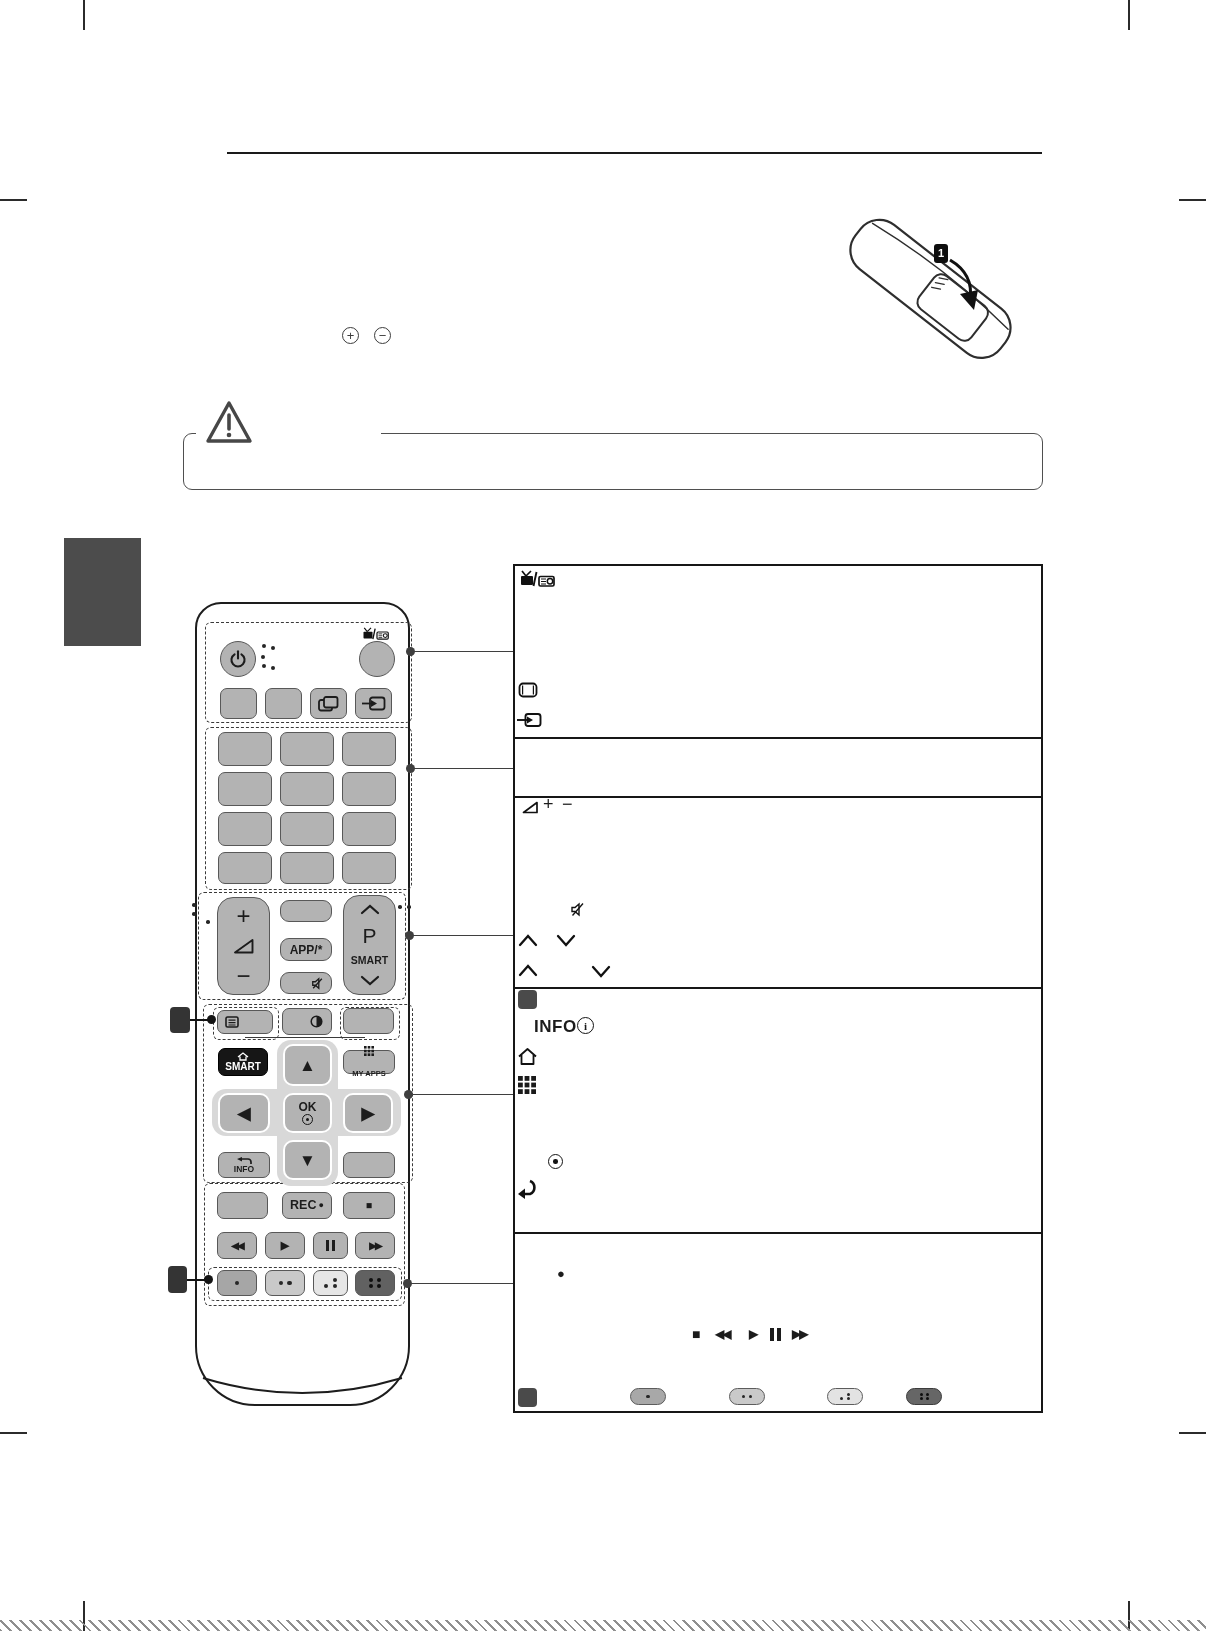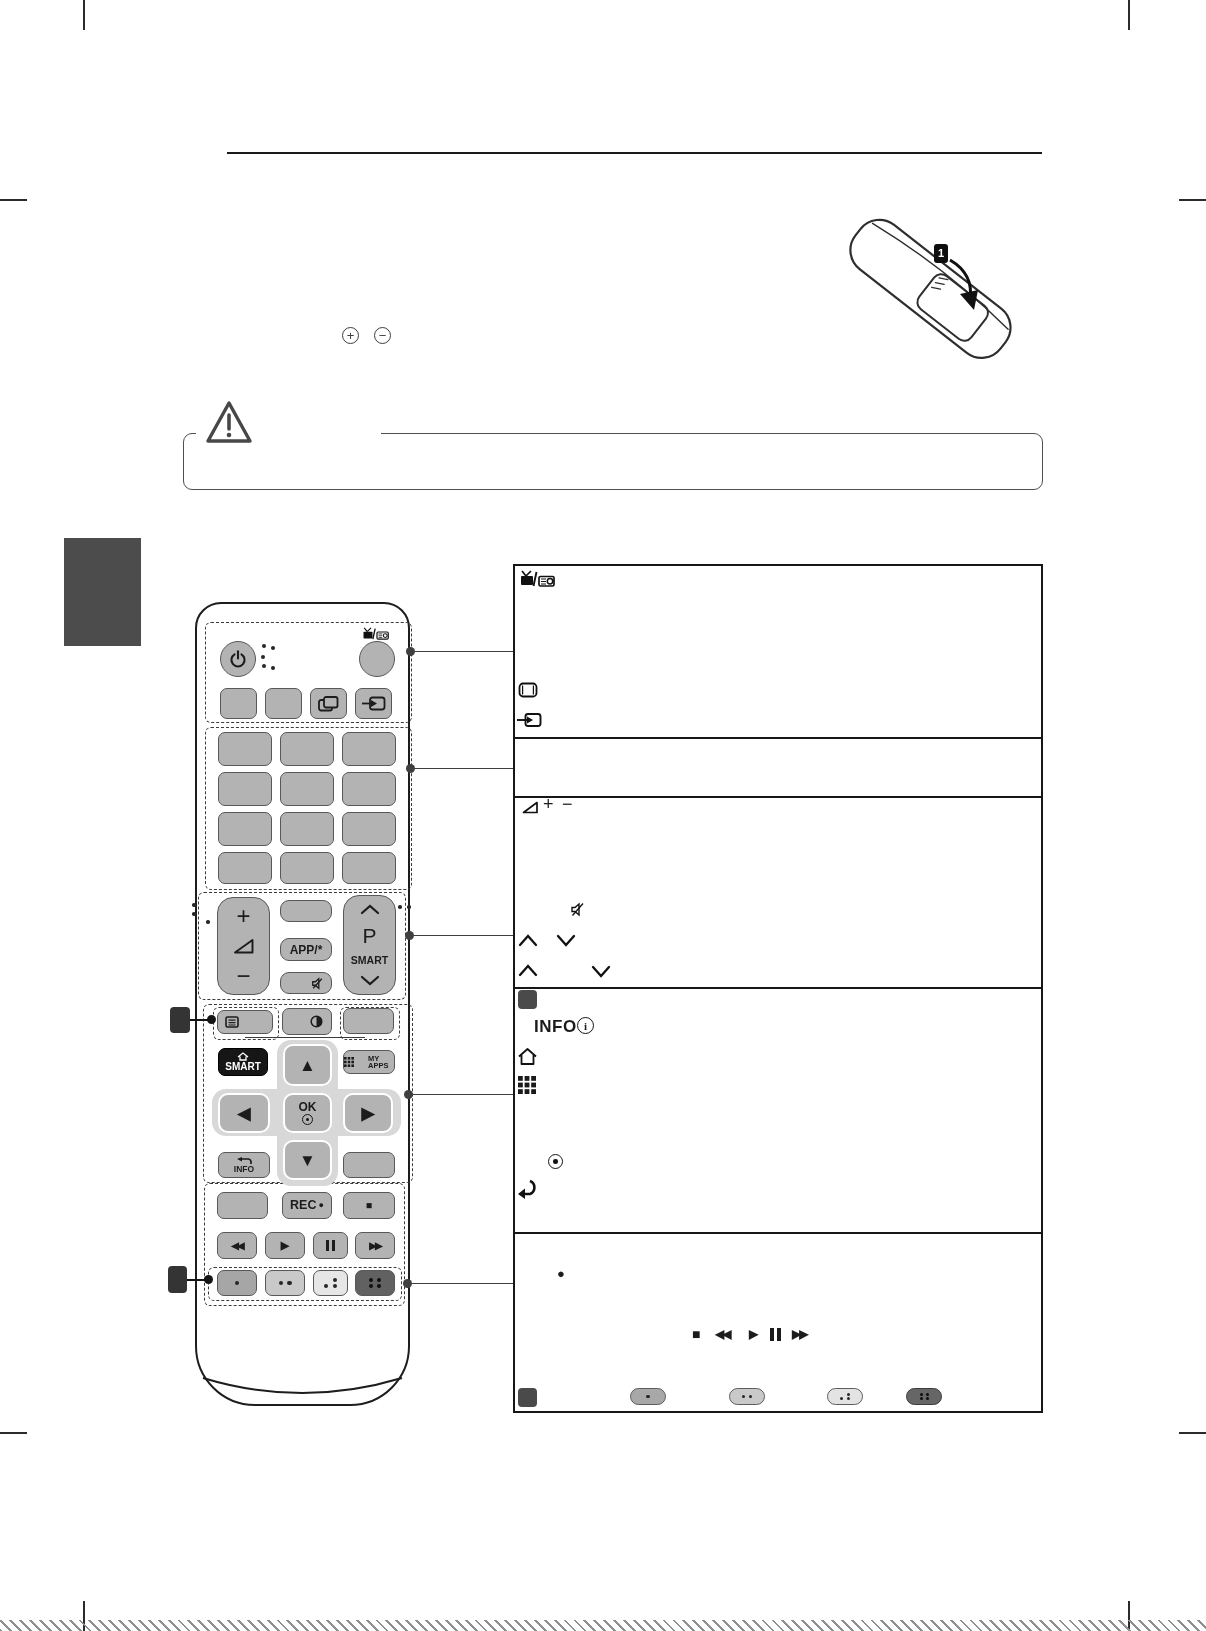--- a/index.html
+++ b/index.html
@@ -223,21 +223,21 @@
     <span>
       <svg width="12" height="9" viewBox="0 0 12 9">
           <path d="M1 5 L6 1 L11 5 M3 4.5 V8 H9 V4.5" fill="none" stroke="#fff" stroke-width="1.3"></path>
         </svg>
     </span>
     <span class="lbl white" style="font-size:10px;">SMART</span>
   </div>
   <div class="btn navbtn" style="left:283px;top:1044px;width:49px;height:42px;">
     <span class="lbl" style="font-size:17px;">▲</span>
   </div>
-  <div class="btn" style="left:343px;top:1050px;width:52px;height:24px;flex-direction:row;gap:14px;">
+  <div class="btn" style="left:343px;top:1050px;width:52px;height:24px;flex-direction:column;gap:14px;">
     <span>
       <svg width="10" height="10" viewBox="0 0 10 10">
         <g fill="#1c1c1c">
           <rect x="0" y="0" width="2.6" height="2.6"></rect>
             <rect x="3.7" y="0" width="2.6" height="2.6"></rect>
             <rect x="7.4" y="0" width="2.6" height="2.6"></rect>
           <rect x="0" y="3.7" width="2.6" height="2.6"></rect>
             <rect x="3.7" y="3.7" width="2.6" height="2.6"></rect>
             <rect x="7.4" y="3.7" width="2.6" height="2.6"></rect>
           <rect x="0" y="7.4" width="2.6" height="2.6"></rect>

